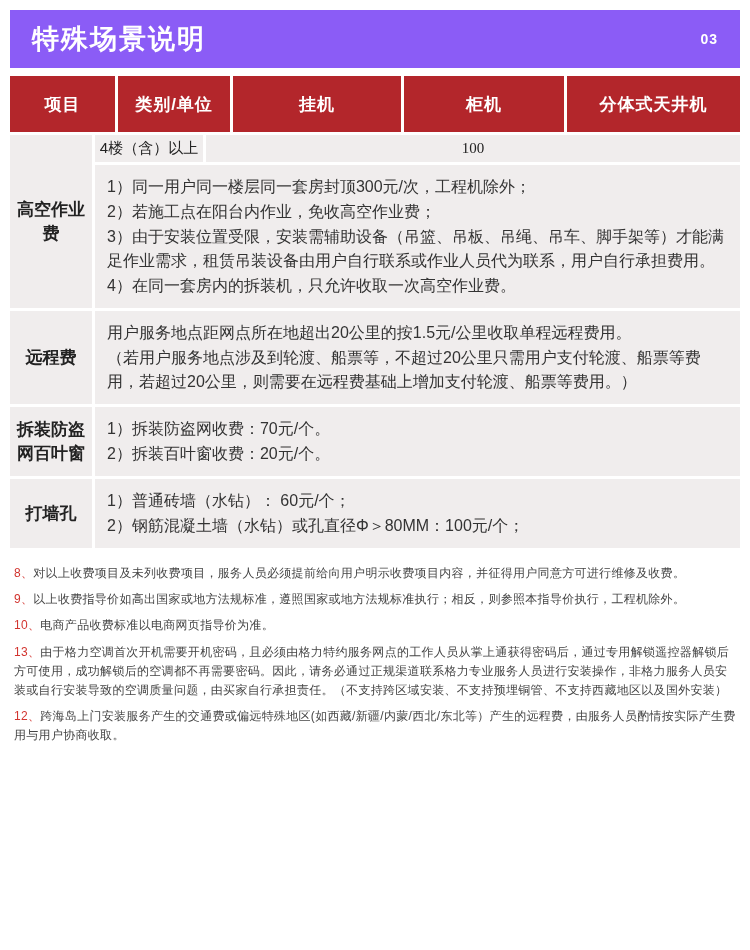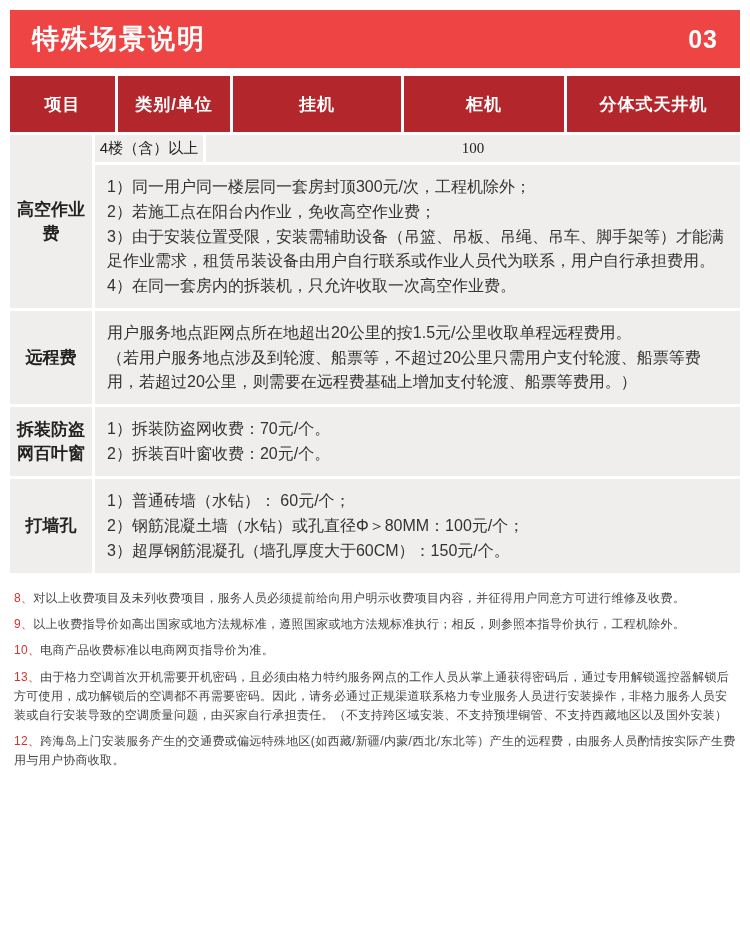--- a/index.html
+++ b/index.html
@@ -11,36 +11,36 @@
   }
   .page {
     width: 750px;
     min-height: 950px;
     padding: 10px 10px 24px 10px;
     background: #ffffff;
   }
   
   .title-bar {
     height: 58px;
-    background: #ef4444;
+    background: #8b5cf6;
     display: flex;
     align-items: center;
     padding: 0 22px;
     margin-bottom: 8px;
   }
   .title-bar .title {
     color: #ffffff;
     font-size: 27px;
     font-weight: bold;
     letter-spacing: 2px;
   }
   .title-bar .page-num {
     margin-left: auto;
     color: #ffffff;
-    font-size: 25px;
+    font-size: 14px;
     font-weight: bold;
     letter-spacing: 1px;
     text-align: right;
   }
   
   .fee-table {
     background: #ffffff;
     display: flex;
     flex-direction: column;
     gap: 3px;
@@ -190,21 +190,20 @@
         </div>
       </div>
     </div>
 
     <div class="trow">
       <div class="item-cell">打墙孔</div>
       <div class="row-right">
         <div class="notes-cell">
           <div class="note-line">1）普通砖墙（水钻）： 60元/个；</div>
           <div class="note-line">2）钢筋混凝土墙（水钻）或孔直径Φ＞80MM：100元/个；</div>
-          <div class="note-line">3）超厚钢筋混凝孔（墙孔厚度大于60CM）：150元/个。</div>
         </div>
       </div>
     </div>
 
   </div>
 
   <div class="footnotes">
     <p class="footnote"><span class="fn-num">8、</span><span>对以上收费项目及未列收费项目，服务人员必须提前给向用户明示收费项目内容，并征得用户同意方可进行维修及收费。</span></p>
     <p class="footnote"><span class="fn-num">9、</span><span>以上收费指导价如高出国家或地方法规标准，遵照国家或地方法规标准执行；相反，则参照本指导价执行，工程机除外。</span></p>
     <p class="footnote"><span class="fn-num">10、</span><span>电商产品收费标准以电商网页指导价为准。</span></p>

